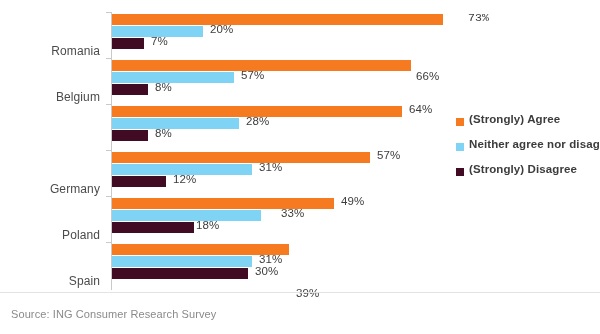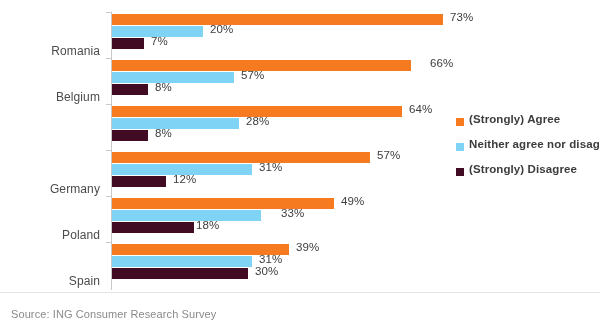--- a/index.html
+++ b/index.html
@@ -145,37 +145,37 @@
 <div id="chart-root">
 
   <div class="plot-area">
     <div class="axis-line"></div>
     <div id="groups-container">
         <div class="group" style="top: 4px;">
           <div class="group-tick"></div>
           <div class="cat-label">Romania</div>
           <div class="bar-row" style="top: 2px;">
             <div class="bar" title="Romania — (Strongly) Agree: 73%" style="width: 331px; background: rgb(245, 122, 32);"></div>
-            <div class="bar-value" style="left: 338px;">73%</div>
+            <div class="bar-value" style="left: 356px; font-family: Liberation Mono, monospace;">73%</div>
           </div>
           <div class="bar-row" style="top: 14px;">
             <div class="bar" title="Romania — Neither agree nor disagree: 20%" style="width: 91px; background: rgb(127, 212, 245);"></div>
             <div class="bar-value" style="left: 98px;">20%</div>
           </div>
           <div class="bar-row" style="top: 26px;">
             <div class="bar" title="Romania — (Strongly) Disagree: 7%" style="width: 32px; background: rgb(66, 11, 36);"></div>
             <div class="bar-value" style="left: 39px;">7%</div>
           </div>
         </div>
         <div class="group" style="top: 50px;">
           <div class="group-tick"></div>
           <div class="cat-label">Belgium</div>
           <div class="bar-row" style="top: 2px;">
             <div class="bar" title="Belgium — (Strongly) Agree: 66%" style="width: 299px; background: rgb(245, 122, 32);"></div>
-            <div class="bar-value" style="left: 318px;">66%</div>
+            <div class="bar-value" style="left: 304px; margin-top: 13px;">66%</div>
           </div>
           <div class="bar-row" style="top: 14px;">
             <div class="bar" title="Belgium — Neither agree nor disagree: 27%" style="width: 122px; background: rgb(127, 212, 245);"></div>
             <div class="bar-value" style="left: 129px;">57%</div>
           </div>
           <div class="bar-row" style="top: 26px;">
             <div class="bar" title="Belgium — (Strongly) Disagree: 8%" style="width: 36px; background: rgb(66, 11, 36);"></div>
             <div class="bar-value" style="left: 43px;">8%</div>
           </div>
         </div>
@@ -224,21 +224,21 @@
           <div class="bar-row" style="top: 26px;">
             <div class="bar" title="Poland — (Strongly) Disagree: 18%" style="width: 82px; background: rgb(66, 11, 36);"></div>
             <div class="bar-value" style="left: 84px;">18%</div>
           </div>
         </div>
         <div class="group" style="top: 234px;">
           <div class="group-tick"></div>
           <div class="cat-label">Spain</div>
           <div class="bar-row" style="top: 2px;">
             <div class="bar" title="Spain — (Strongly) Agree: 39%" style="width: 177px; background: rgb(245, 122, 32);"></div>
-            <div class="bar-value" style="left: 184px;">39%</div>
+            <div class="bar-value" style="left: 184px; margin-top: 46px;">39%</div>
           </div>
           <div class="bar-row" style="top: 14px;">
             <div class="bar" title="Spain — Neither agree nor disagree: 31%" style="width: 140px; background: rgb(127, 212, 245);"></div>
             <div class="bar-value" style="left: 147px;">31%</div>
           </div>
           <div class="bar-row" style="top: 26px;">
             <div class="bar" title="Spain — (Strongly) Disagree: 30%" style="width: 136px; background: rgb(66, 11, 36);"></div>
             <div class="bar-value" style="left: 143px;">30%</div>
           </div>
         </div>

